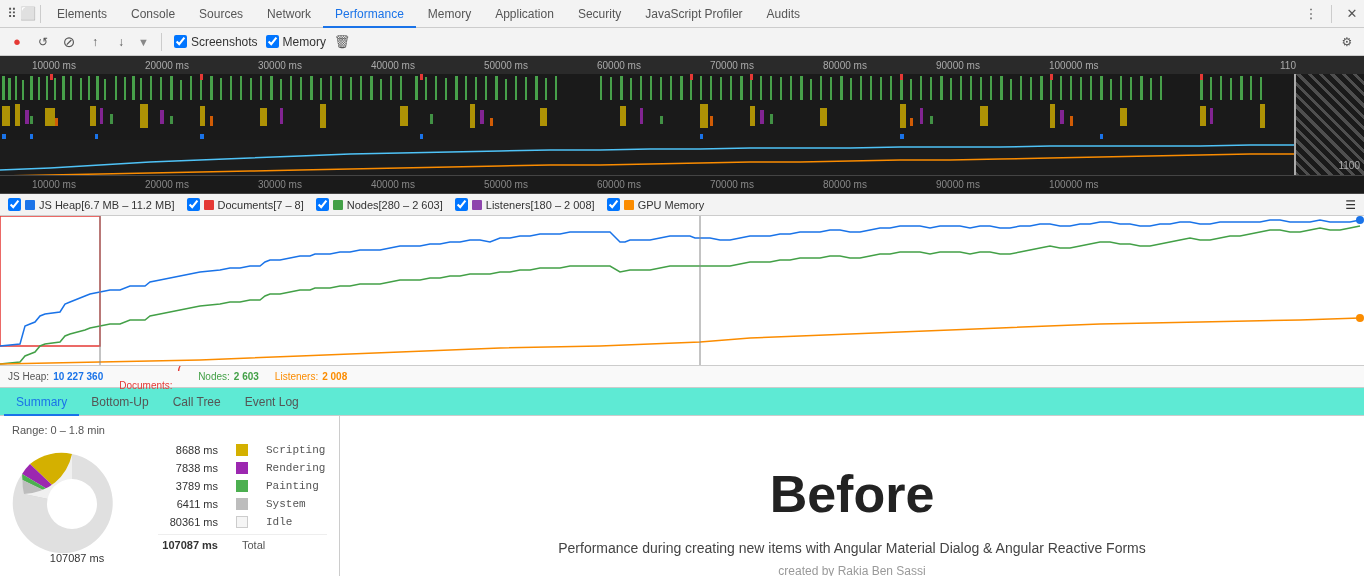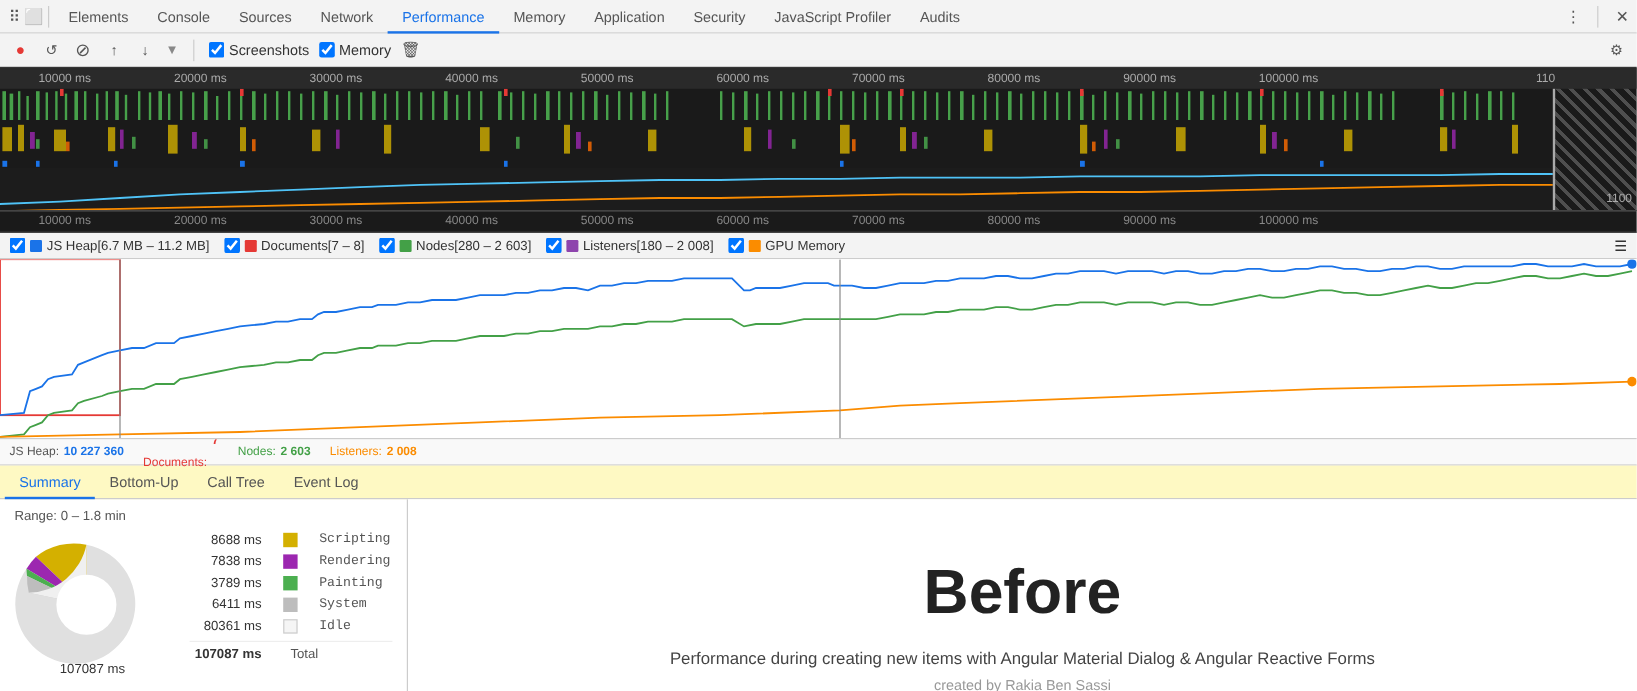--- a/index.html
+++ b/index.html
@@ -72,21 +72,21 @@
     }
     .stat-item { display: flex; gap: 4px; }
     .stat-label { color: #555; }
     .stat-value.blue { color: #1a73e8; font-weight: bold; }
     .stat-value.red { color: #e53935; font-weight: bold; }
     .stat-value.green { color: #43a047; font-weight: bold; }
     .stat-value.orange { color: #fb8c00; font-weight: bold; }
 
     
     .bottom-tabs {
-      height: 28px; background: #fef9c3; border-bottom: 1px solid #ccc;
+      height: 28px; background: #5eead4; border-bottom: 1px solid #ccc;
       display: flex; align-items: center; padding: 0 4px;
     }
     .bottom-tab {
       padding: 0 12px; height: 28px; line-height: 28px;
       cursor: pointer; font-size: 12px; color: #555;
       border-bottom: 2px solid transparent;
     }
     .bottom-tab.active { color: #1a73e8; border-bottom: 2px solid #1a73e8; }
 
     

